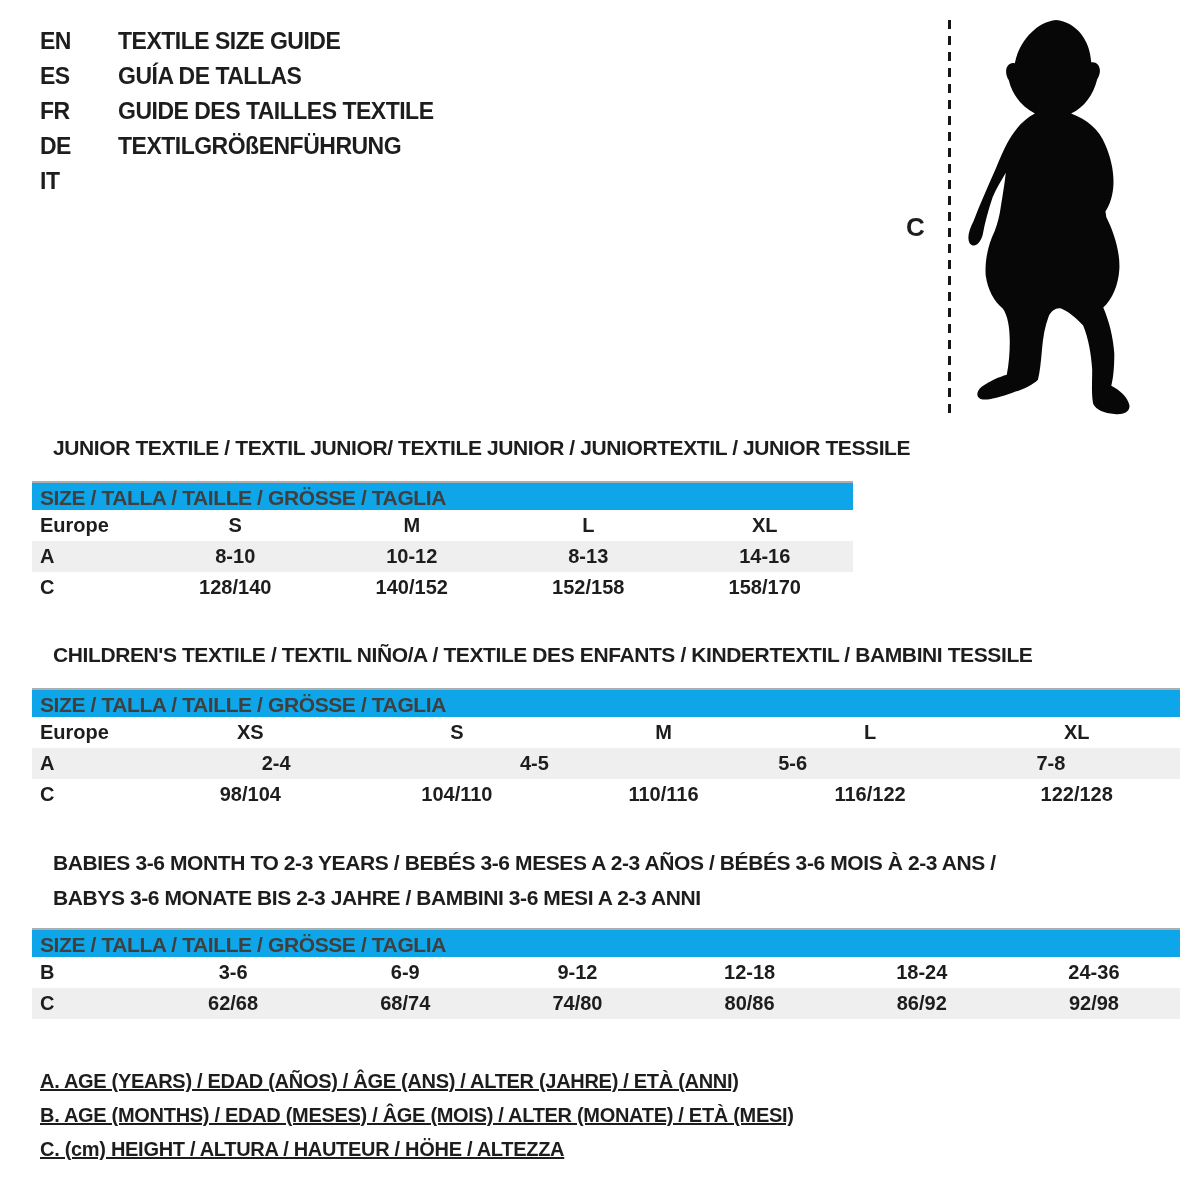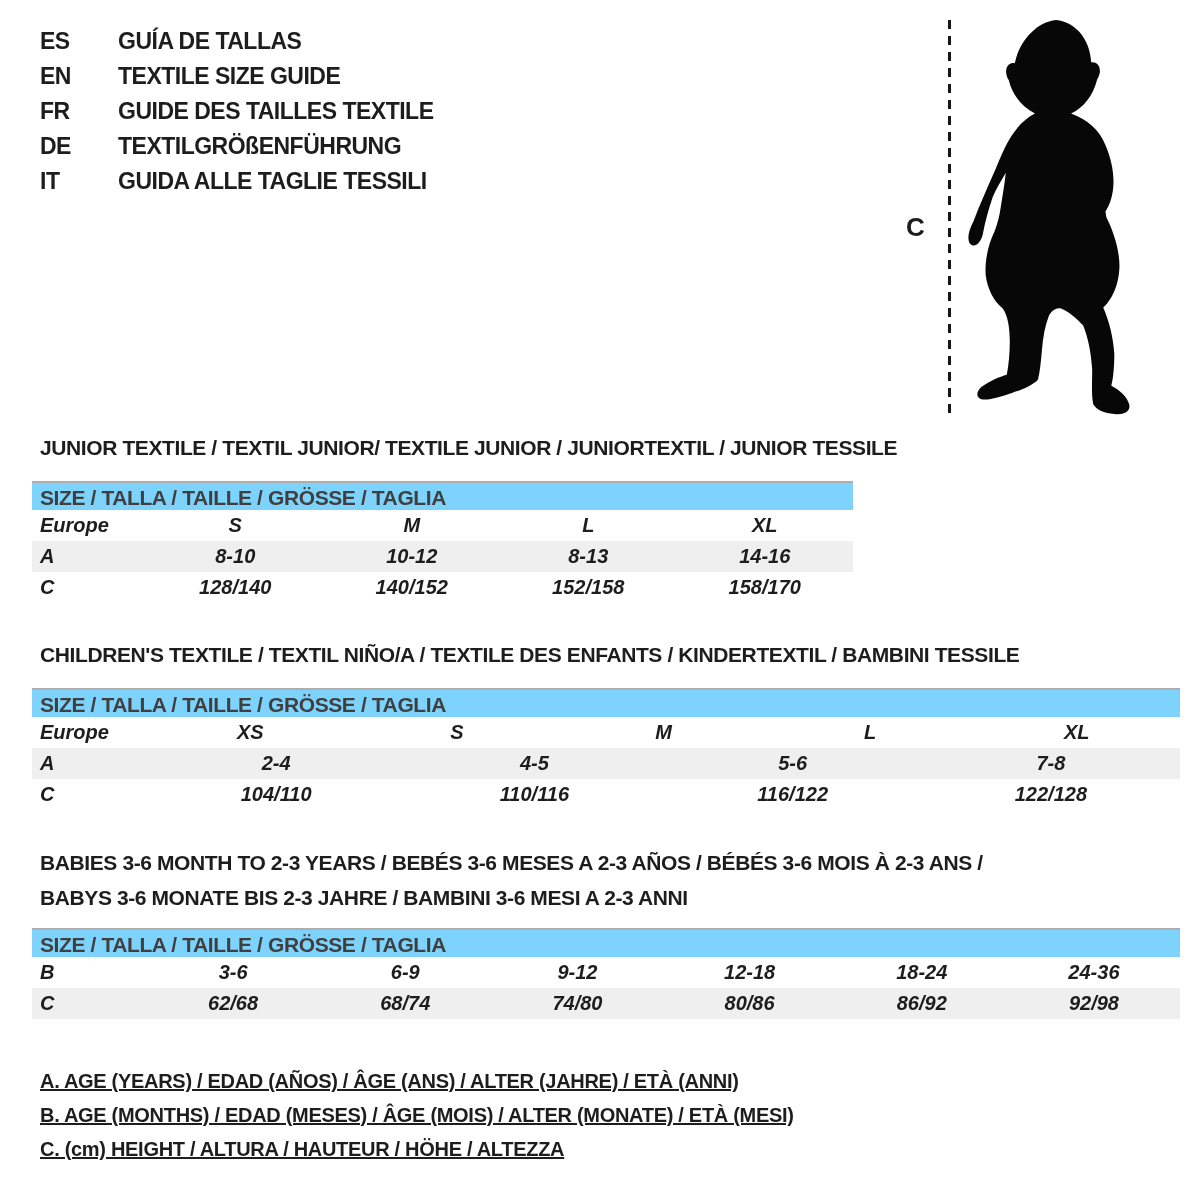--- a/index.html
+++ b/index.html
@@ -14,58 +14,57 @@
   .lang-row{display:flex;line-height:35px;font-size:23px;letter-spacing:-0.5px;}
   .lang-code{width:78px;}
   
   .dash-line{
     left:948px;top:20px;width:3px;height:396px;
     background:repeating-linear-gradient(to bottom,#161616 0 9px,transparent 9px 16px);
   }
   .c-label{left:906px;top:212px;font-size:26px;}
   .silhouette{left:963px;top:16px;}
   
-  .sec-title{left:40px;font-size:21px;letter-spacing:-0.4px;white-space:nowrap;}
+  .sec-title{left:53px;font-size:21px;letter-spacing:-0.4px;white-space:nowrap;}
   
   .size-table{left:32px;}
   .size-bar{
-    height:29px;line-height:29px;background:#7dd3fc;border-top:2px solid #aeaeae;
+    height:29px;line-height:29px;background:#0ea5e9;border-top:2px solid #aeaeae;
     color:#3f3f3f;font-size:21px;padding-left:8px;letter-spacing:-0.4px;box-sizing:border-box;
   }
-  .t-row{display:flex;height:31px;line-height:31px;font-size:20px;font-style:italic;}
+  .t-row{display:flex;height:31px;line-height:31px;font-size:20px;}
   .t-row.alt{background:#efefef;}
   .t-label{width:115px;padding-left:8px;box-sizing:border-box;text-align:left;}
   .t-cell{flex:1;text-align:center;}
   
   .legend{left:40px;font-size:20px;letter-spacing:-0.3px;}
   .legend div{line-height:34px;white-space:nowrap;text-decoration:underline;}
 </style>
 </head>
 <body>
 
 <div class="abs lang-block">
   <div class="lang-row">
+    <span class="lang-code">EN</span>
+    <span>TEXTILE SIZE GUIDE</span>
+  </div>
+  <div class="lang-row">
     <span class="lang-code">ES</span>
     <span>GUÍA DE TALLAS</span>
-  </div>
-  <div class="lang-row">
-    <span class="lang-code">EN</span>
-    <span>TEXTILE SIZE GUIDE</span>
   </div>
   <div class="lang-row">
     <span class="lang-code">FR</span>
     <span>GUIDE DES TAILLES TEXTILE</span>
   </div>
   <div class="lang-row">
     <span class="lang-code">DE</span>
     <span>TEXTILGRÖßENFÜHRUNG</span>
   </div>
   <div class="lang-row">
     <span class="lang-code">IT</span>
-    <span>GUIDA ALLE TAGLIE TESSILI</span>
   </div>
 </div>
 
 <div class="abs dash-line"></div>
 <div class="abs c-label">C</div>
 <svg class="abs silhouette" width="177" height="402" viewBox="0 0 175 400" aria-hidden="true">
   <path fill="#070707" d="
     M92,4
     C112,6 126,24 127,46
     C134,45 139,53 133,63
@@ -151,20 +150,21 @@
   </div>
   <div class="t-row alt">
     <span class="t-label">A</span>
     <span class="t-cell">2-4</span>
     <span class="t-cell">4-5</span>
     <span class="t-cell">5-6</span>
     <span class="t-cell">7-8</span>
   </div>
   <div class="t-row">
     <span class="t-label">C</span>
+    <span class="t-cell">98/104</span>
     <span class="t-cell">104/110</span>
     <span class="t-cell">110/116</span>
     <span class="t-cell">116/122</span>
     <span class="t-cell">122/128</span>
   </div>
 </div>
 
 <div class="abs sec-title" style="top:851px;">BABIES 3-6 MONTH TO 2-3 YEARS / BEBÉS 3-6 MESES A 2-3 AÑOS / BÉBÉS 3-6 MOIS À 2-3 ANS /</div>
 <div class="abs sec-title" style="top:886px;">BABYS 3-6 MONATE BIS 2-3 JAHRE / BAMBINI 3-6 MESI A 2-3 ANNI</div>
 <div class="abs size-table" style="top:928px;width:1148px;">

